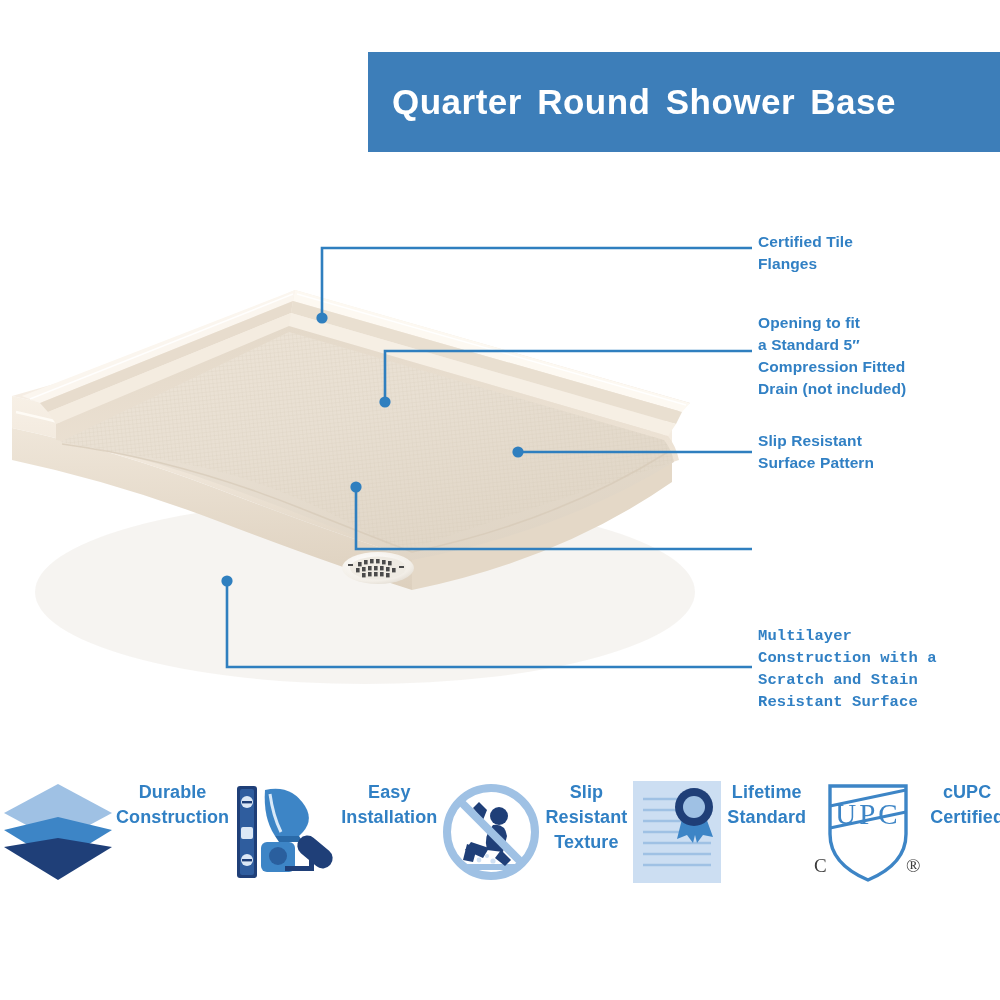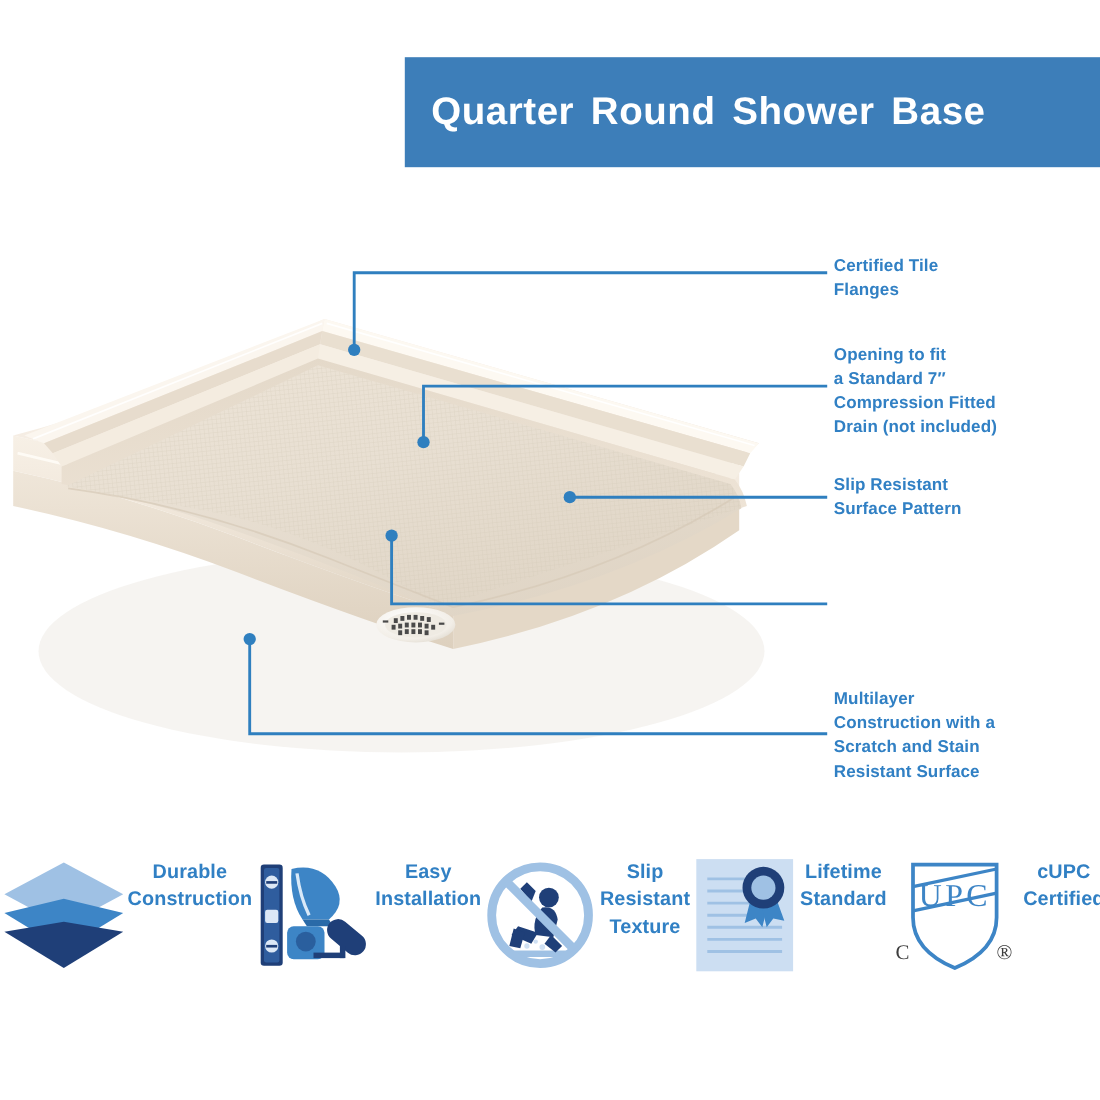--- a/index.html
+++ b/index.html
@@ -62,21 +62,21 @@
     font-size: 15.5px;
     font-weight: bold;
     line-height: 1.42;
     letter-spacing: 0.1px;
     white-space: pre-line;
   }
   #callout-1 { left: 758px; top: 231px; }
   #callout-2 { left: 758px; top: 312px; }
   #callout-3 { left: 758px; top: 430px; }
   #callout-4 { left: 758px; top: 518px; }
-  #callout-5 { left: 758px; top: 625px; }
+  #callout-5 { left: 758px; top: 625px; font-family: Liberation Mono, monospace; }
 
   
   #features {
     position: absolute;
     left: 0;
     top: 772px;
     width: 1000px;
     height: 228px;
     display: flex;
   }
@@ -256,21 +256,21 @@
         <circle cx="518" cy="292" r="5.6"></circle>
         <circle cx="356" cy="327" r="5.6"></circle>
         <circle cx="227" cy="421" r="5.6"></circle>
       </g>
     </svg>
   </div>
 
   <div class="callout-label" id="callout-1">Certified Tile
 Flanges</div>
   <div class="callout-label" id="callout-2">Opening to fit
-a Standard 7″
+a Standard 5″
 Compression Fitted
 Drain (not included)</div>
   <div class="callout-label" id="callout-3">Slip Resistant
 Surface Pattern</div>
   <div class="callout-label" id="callout-5">Multilayer
 Construction with a
 Scratch and Stain
 Resistant Surface</div>
 
   <div id="features">

